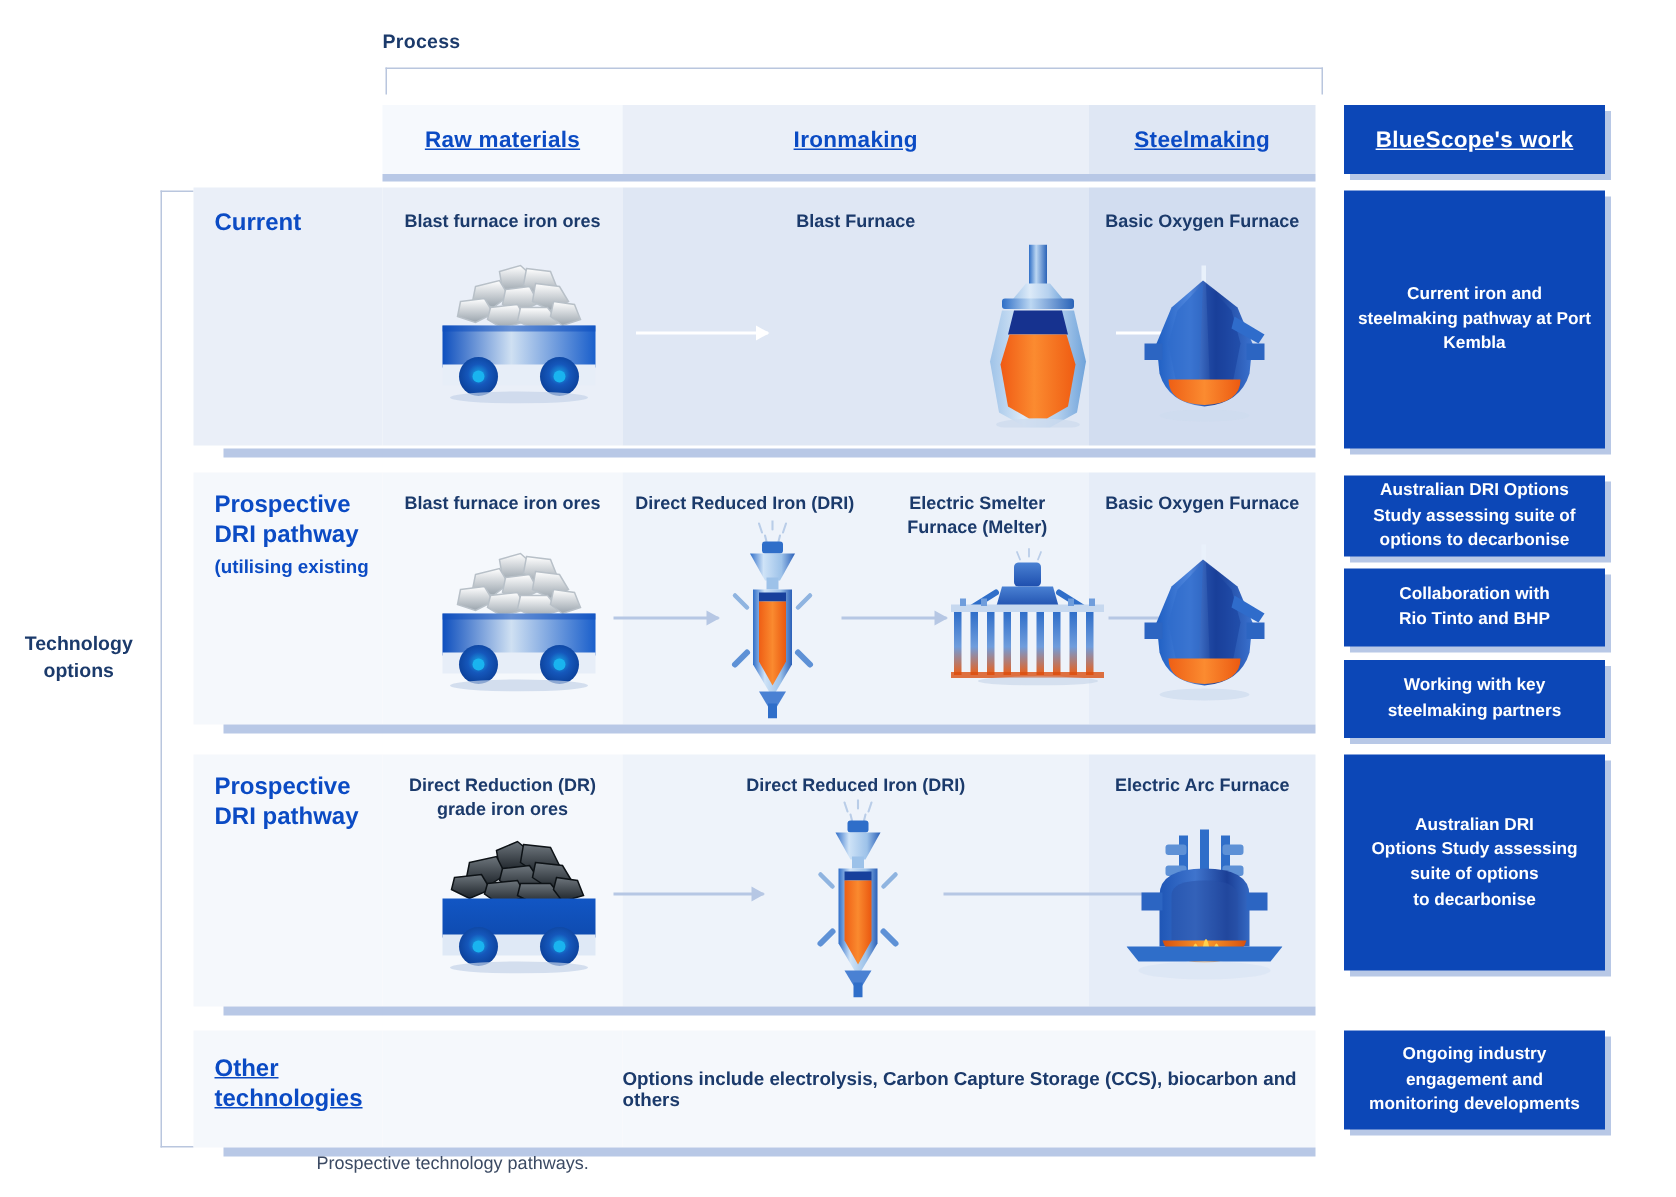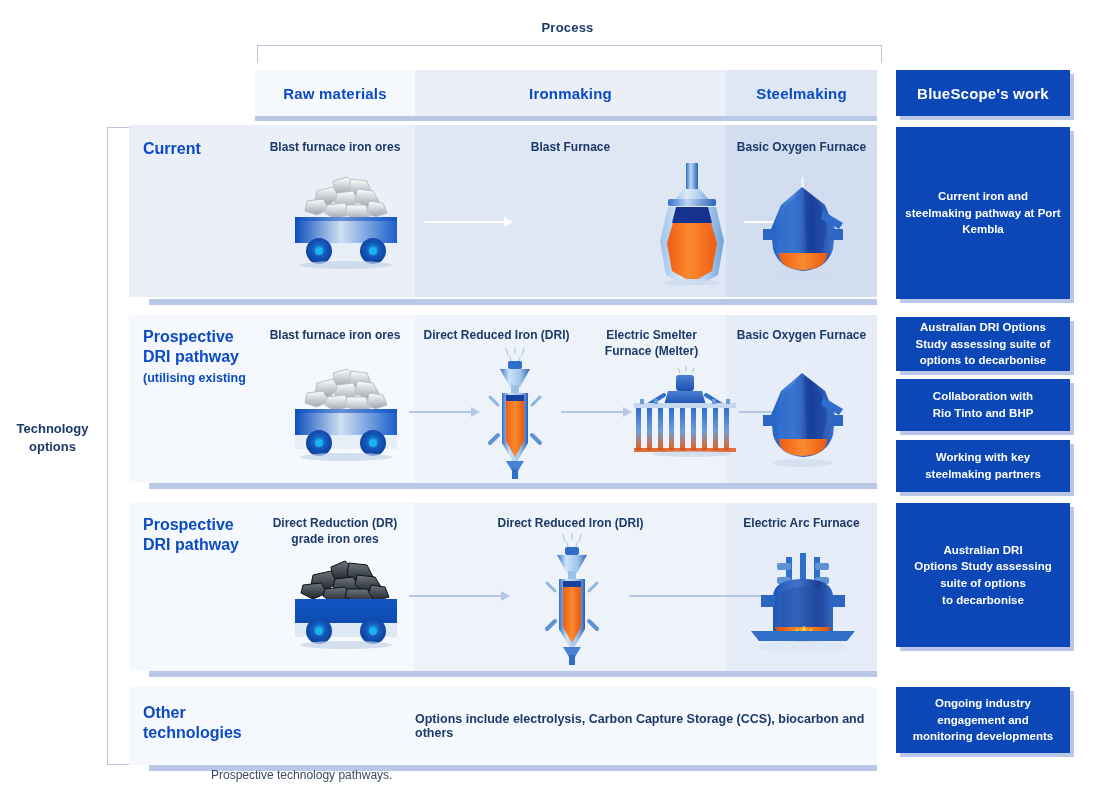--- a/index.html
+++ b/index.html
@@ -7,34 +7,35 @@
     width: 1117px; height: 798px;
     background: #ffffff;
     font-family: "Liberation Sans", sans-serif;
     overflow: hidden;
   }
   #root { position: relative; width: 1117px; height: 798px; }
 
   
   .process-label {
     position: absolute; left: 255px; top: 20px; width: 625px;
-    text-align: center; font-size: 13px; font-weight: bold;
+    text-align: left; font-size: 13px; font-weight: bold;
     color: #1b3a6b; letter-spacing: .2px;
   }
   .process-bracket {
     position: absolute; left: 257px; top: 45px; width: 625px; height: 18px;
     border: 1px solid #b9c6de; border-bottom: none;
   }
 
   
   .col-head {
     position: absolute; top: 70px; height: 46px;
     display: flex; align-items: center; justify-content: center;
     font-size: 15px; font-weight: bold; color: #0b4bc4;
     letter-spacing: .2px;
+    text-decoration: underline;
   }
   .col-head.raw   { left: 255px; width: 160px; background: #f6f9fd; }
   .col-head.iron  { left: 415px; width: 311px; background: #eaeff8; }
   .col-head.steel { left: 726px; width: 151px; background: #dfe7f4; }
   .col-head.work  {
     left: 896px; width: 174px; background: #0c47b7; color: #ffffff;
     box-shadow: 4px 4px 0 0 #b8c8e6;
   }
   .head-underline {
     position: absolute; left: 255px; top: 116px; width: 622px; height: 5px;
@@ -608,21 +609,21 @@
       Australian DRI<br>Options Study assessing<br>suite of options<br>to decarbonise
     </span>
   </div>
 
   <div class="row light" id="row-other" style="top:687px; width:748px; height:78px;">
     <div class="band lead"></div>
     <div class="band raw" style="background:#f5f8fc;"></div>
     <div class="band iron" style="background:#f5f8fc;"></div>
     <div class="band steel" style="background:#f5f8fc;"></div>
 
-    <div class="row-title" style="top:16px;">
+    <div class="row-title" style="top:16px;text-decoration:underline;">
       <span>Other</span><br>
       <span>technologies</span>
     </div>
 
     <div class="other-text">
       <span>Options include electrolysis, Carbon Capture Storage (CCS), biocarbon and others</span>
     </div>
   </div>
   <div class="row-shadow" style="top:765px;"></div>
 

